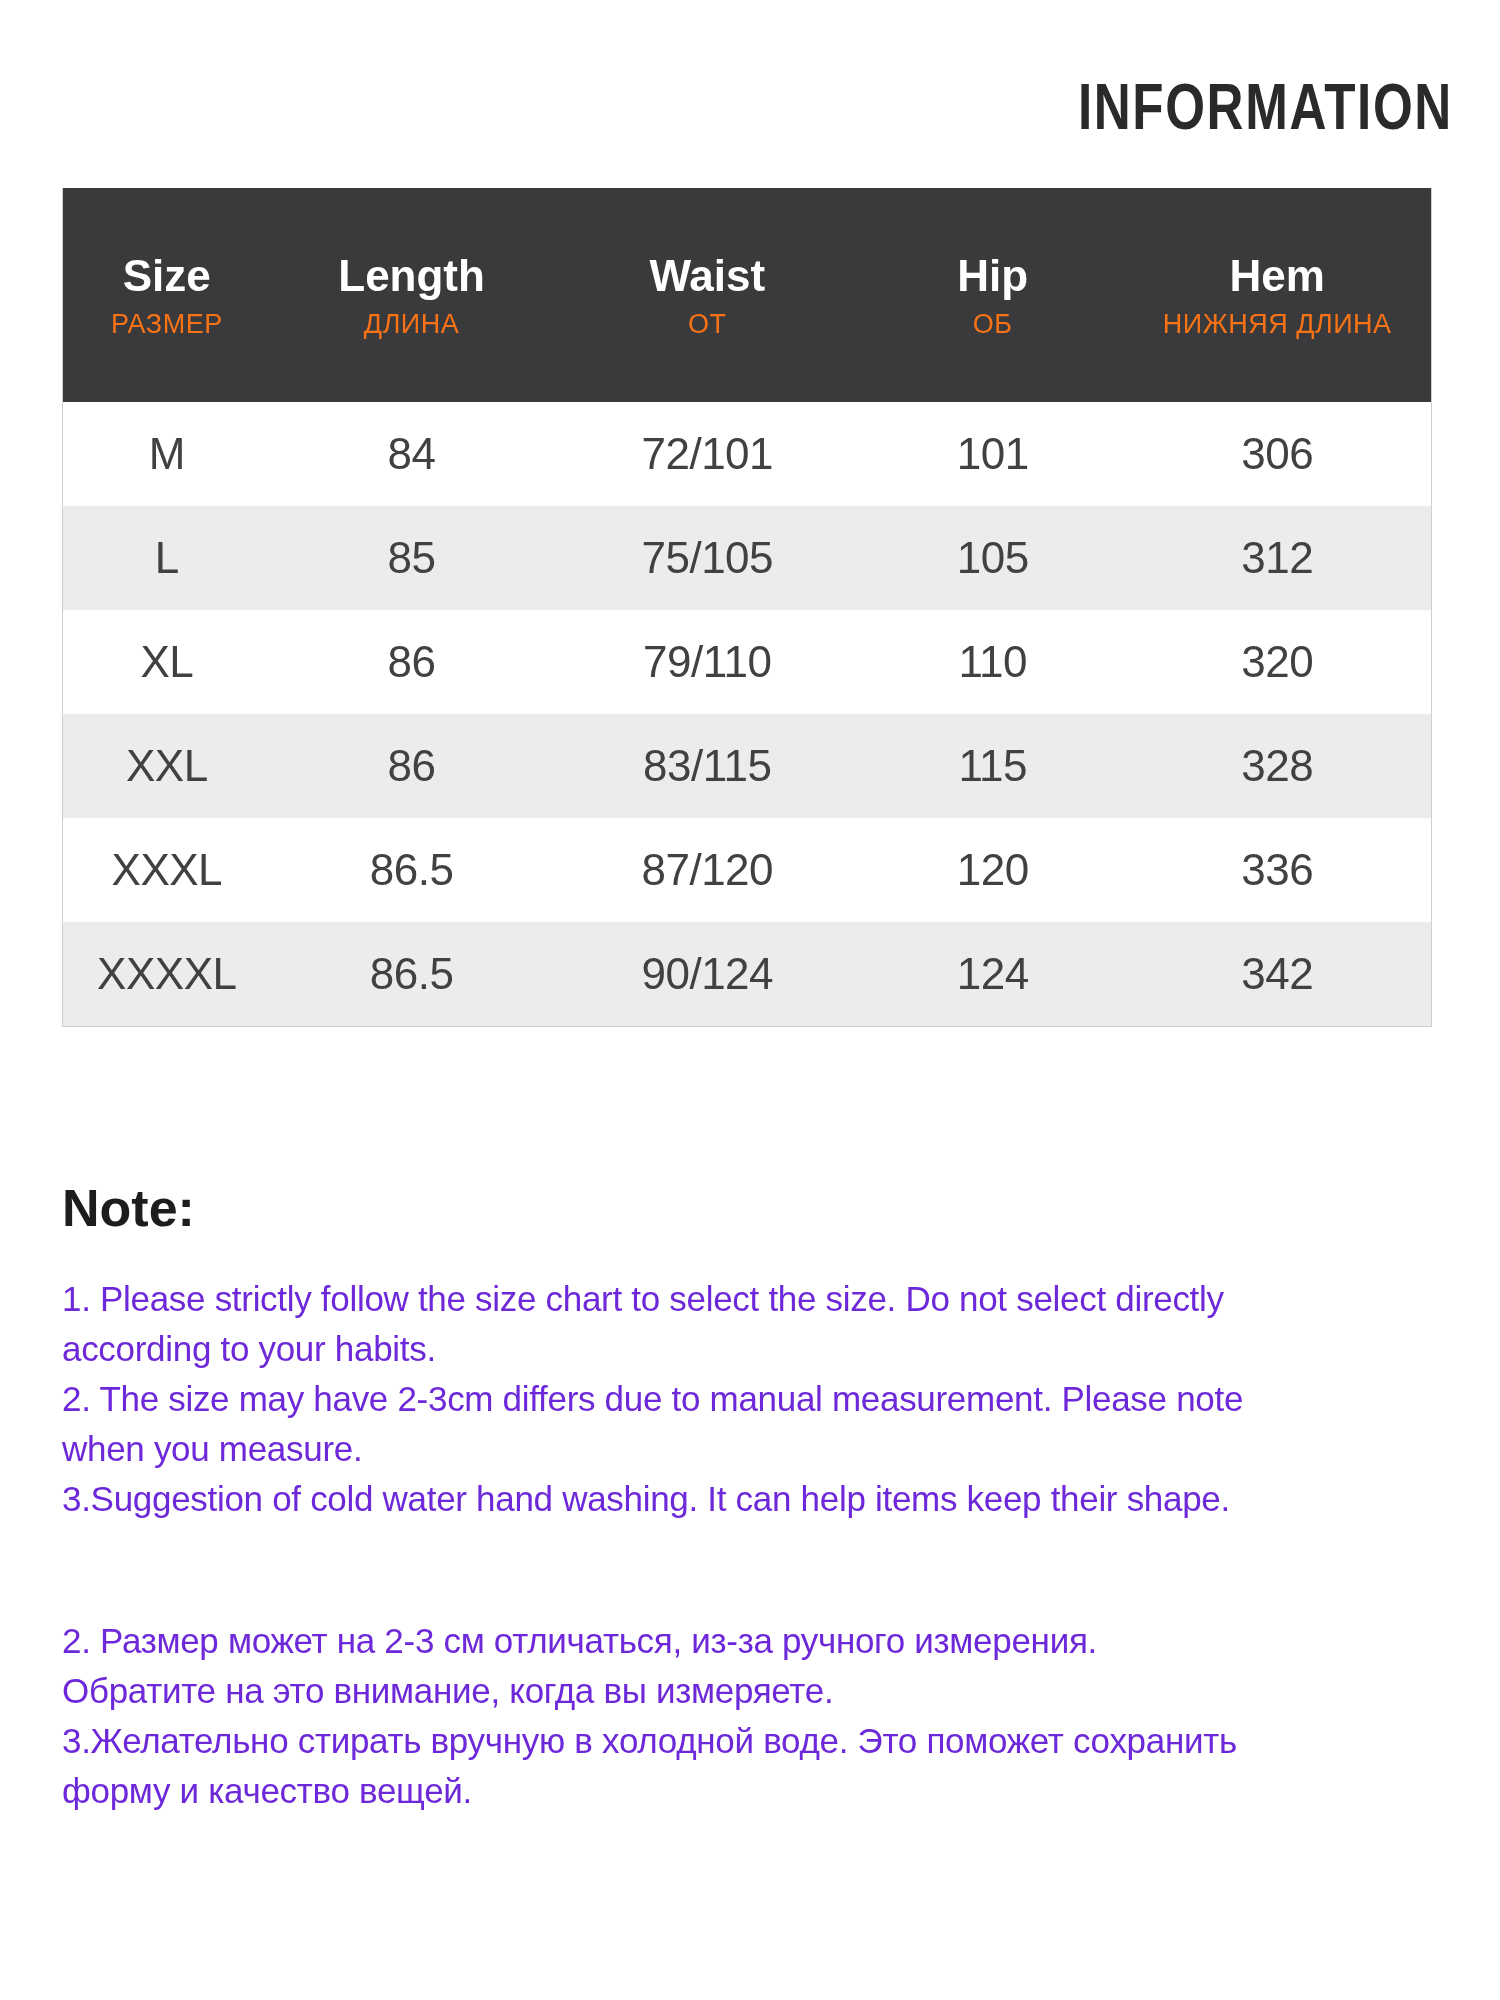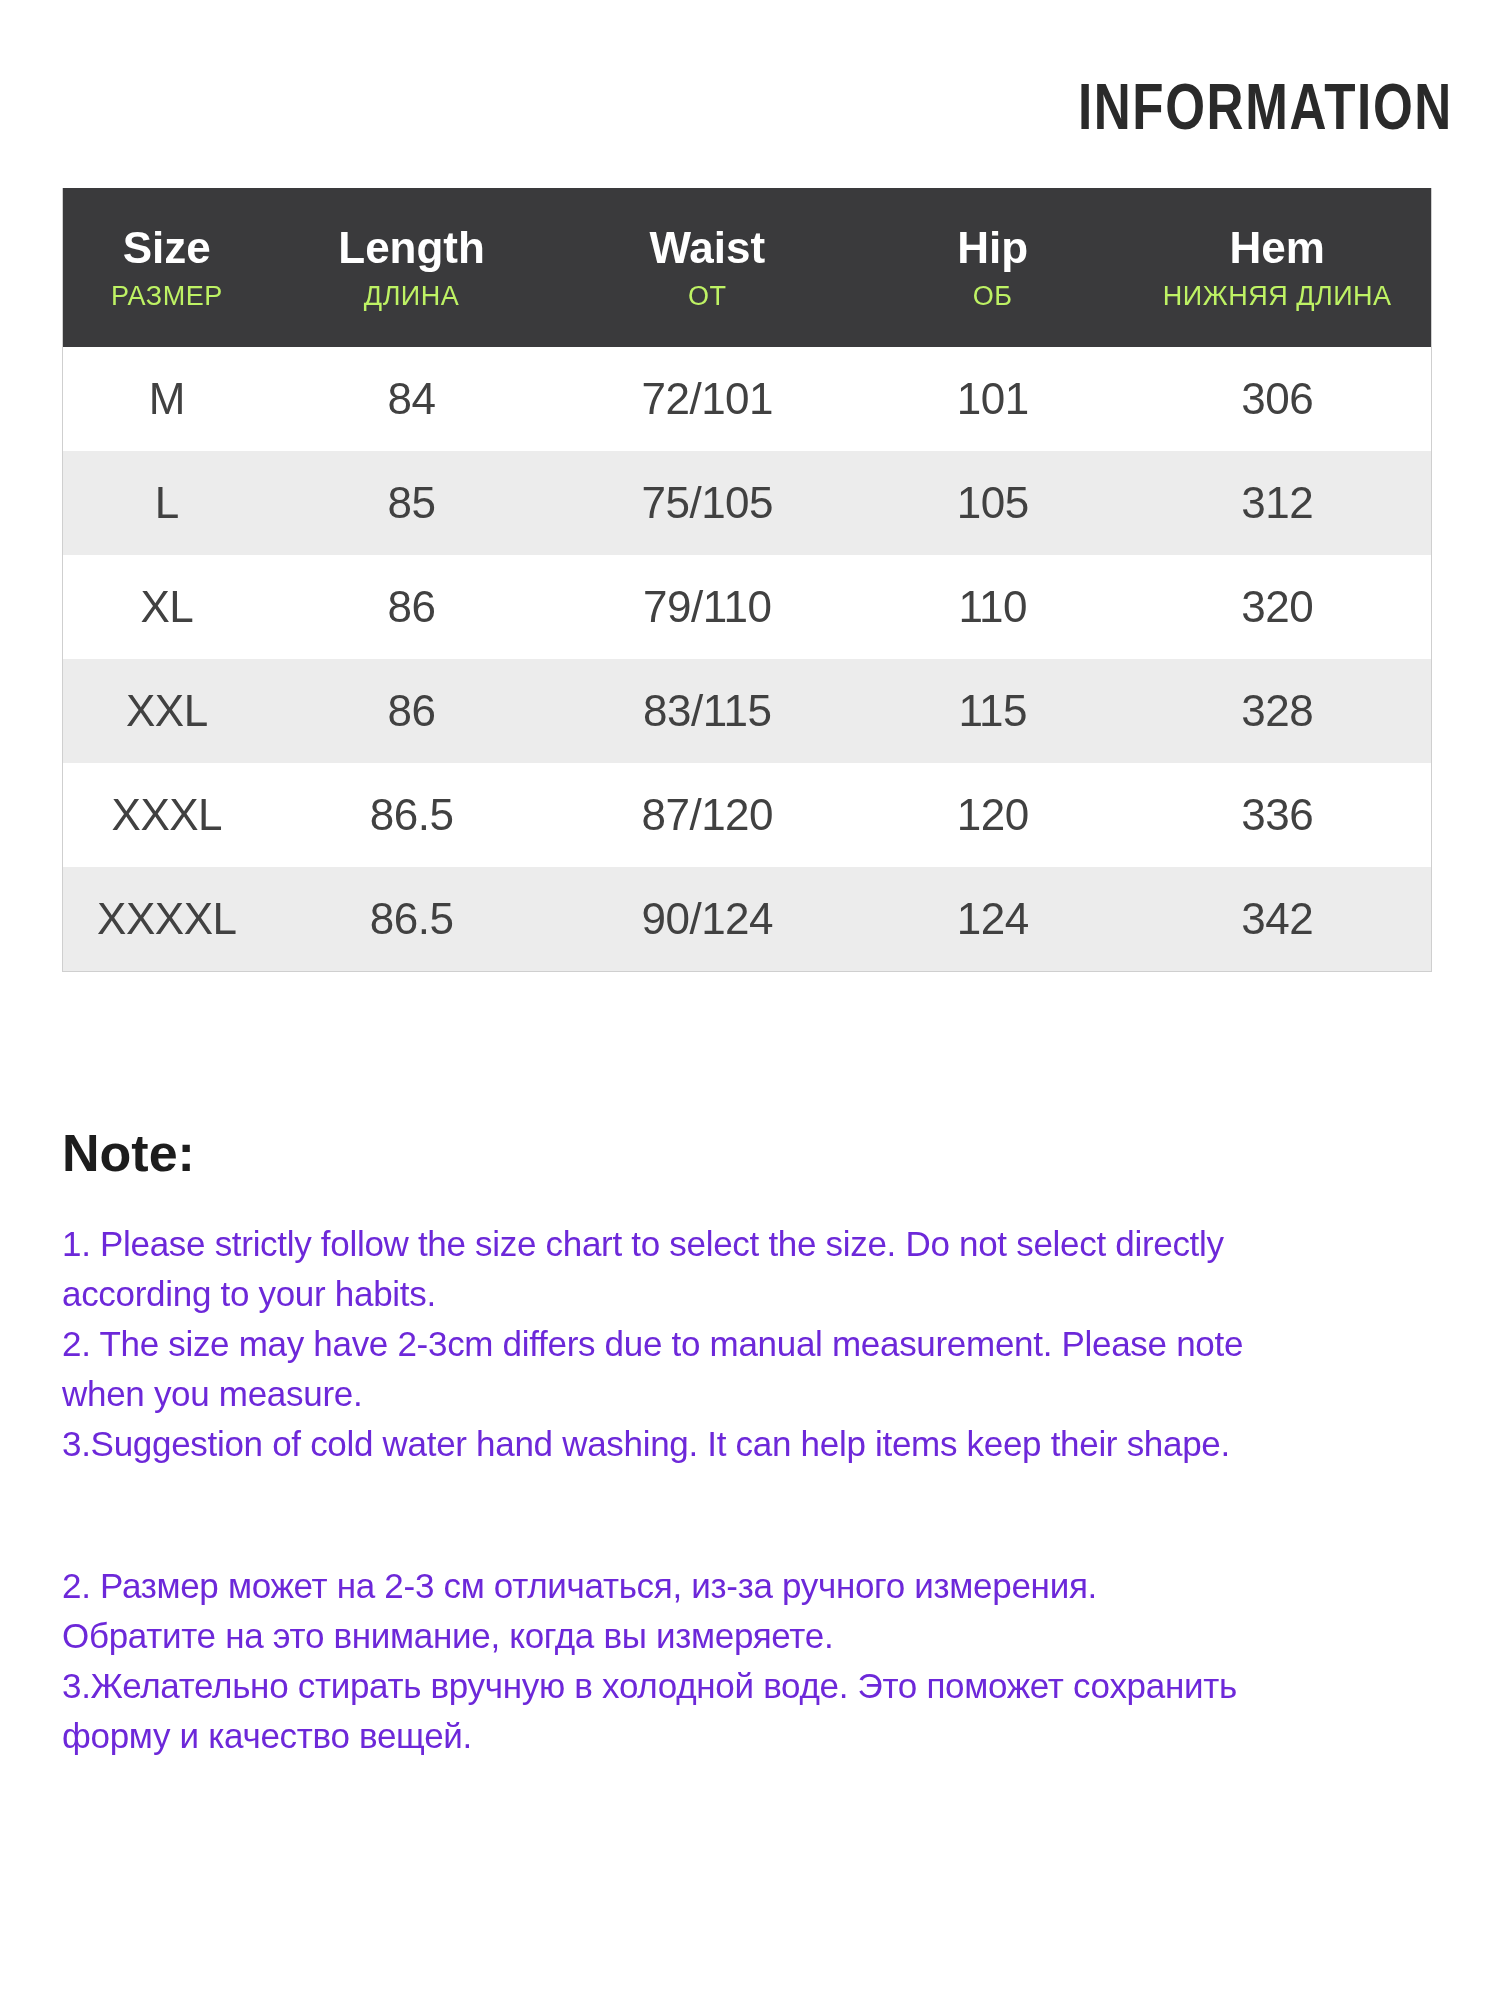--- a/index.html
+++ b/index.html
@@ -24,27 +24,27 @@
     border-top:none;
   }
   .size-table col.c1 { width:15.2%; }
   .size-table col.c2 { width:20.6%; }
   .size-table col.c3 { width:22.6%; }
   .size-table col.c4 { width:19.1%; }
   .size-table col.c5 { width:22.5%; }
 
   .size-table thead th {
     background:var(--header-bg,#3a3a3c);
-    height:159px;
+    height:214px;
     vertical-align:middle;
     text-align:center;
     padding:0;
   }
   .col-en { font-size:44px; font-weight:700; color:#ffffff; letter-spacing:0; }
-  .col-ru { font-size:27px; font-weight:400; color:#bef264; margin-top:8px; letter-spacing:0.5px; }
+  .col-ru { font-size:27px; font-weight:400; color:#f97316; margin-top:8px; letter-spacing:0.5px; }
 
   .size-table tbody td {
     height:104px;
     text-align:center;
     vertical-align:middle;
     font-size:44px;
     font-weight:400;
     color:#414141;
     letter-spacing:-0.5px;
   }

